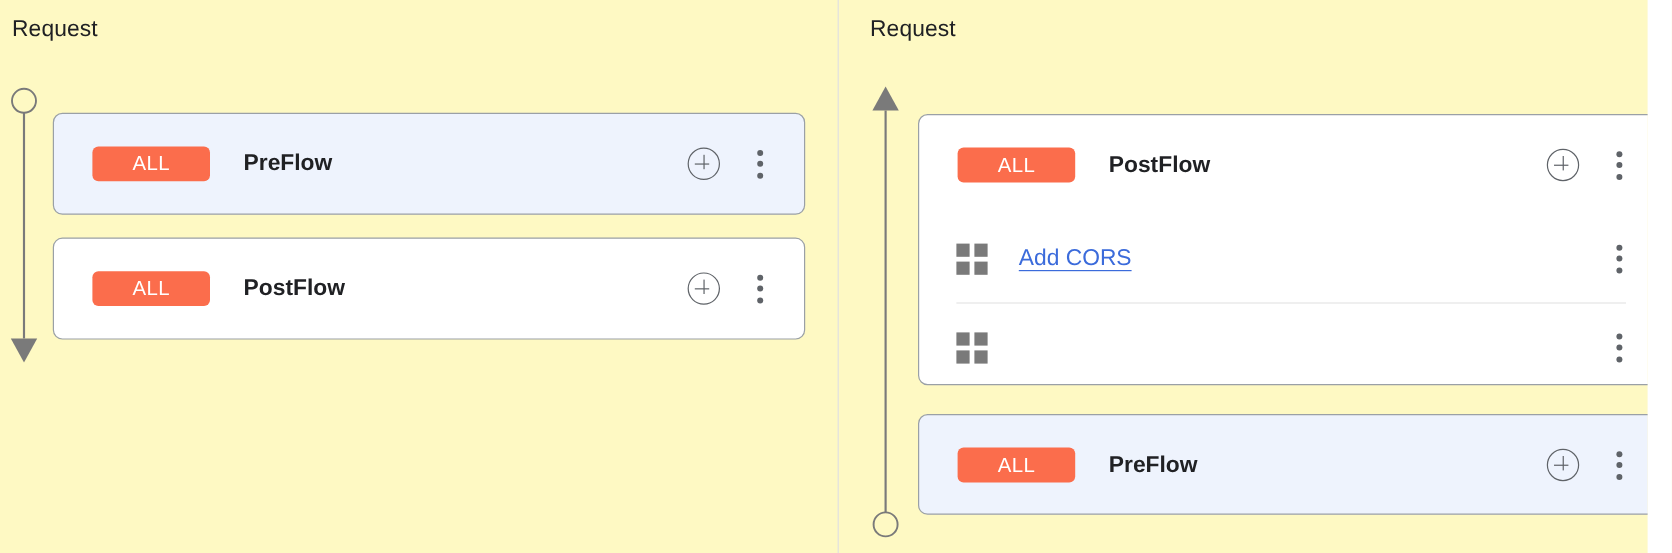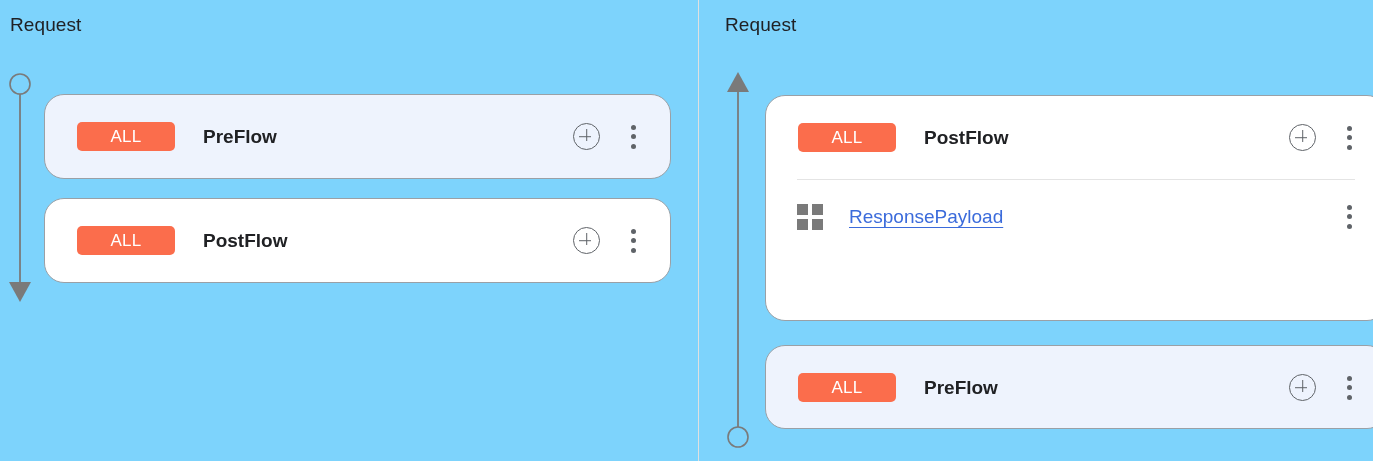--- a/index.html
+++ b/index.html
@@ -10,21 +10,21 @@
   body {
     font-family: "Liberation Sans", sans-serif;
     color: #202124;
     -webkit-font-smoothing: antialiased;
   }
   #root {
     position: relative;
     width: 1373px;
     height: 461px;
     overflow: hidden;
-    background: #7dd3fc;
+    background: #fef9c3;
     text-align: center;
   }
 
   
   .pane-divider {
     position: absolute;
     left: 698px;
     top: 0;
     width: 1px;
     height: 461px;
@@ -48,21 +48,21 @@
     position: absolute;
   }
   #arrow-request  { left: 4px;   top: 68px; }
   #arrow-response { left: 722px; top: 66px; }
 
   
   .card {
     position: absolute;
     box-sizing: border-box;
     border: 1px solid #9aa0a6;
-    border-radius: 20px;
+    border-radius: 8px;
     background: #ffffff;
   }
   .card.selected {
     background: #eef3fd;
   }
 
   
   #card-request-preflow  { left: 44px; top: 94px;  width: 627px; height: 85px; }
   #card-request-postflow { left: 44px; top: 198px; width: 627px; height: 85px; }
 
@@ -253,31 +253,46 @@
       <span class="row-actions">
         <span class="plus-icon"></span>
         <span class="kebab-icon">
           <i></i>
             <i></i>
             <i></i>
         </span>
       </span>
     </div>
 
-
-    <div class="row-divider"></div>
-
     <div class="card-row sub">
       <span class="grid-icon">
         <span style="background: rgb(122, 122, 122);"></span>
           <span style="background: rgb(122, 122, 122);"></span>
           <span style="background: rgb(122, 122, 122);"></span>
           <span style="background: rgb(122, 122, 122);"></span>
       </span>
-      <a class="policy-link" style="color: rgb(59, 107, 219);">ResponsePayload</a>
+      <a class="policy-link" style="color: rgb(59, 107, 219);">Add CORS</a>
+      <span class="row-actions">
+        <span class="kebab-icon">
+          <i></i>
+            <i></i>
+            <i></i>
+        </span>
+      </span>
+    </div>
+
+    <div class="row-divider"></div>
+
+    <div class="card-row sub">
+      <span class="grid-icon">
+        <span style="background: rgb(122, 122, 122);"></span>
+          <span style="background: rgb(122, 122, 122);"></span>
+          <span style="background: rgb(122, 122, 122);"></span>
+          <span style="background: rgb(122, 122, 122);"></span>
+      </span>
       <span class="row-actions">
         <span class="kebab-icon">
           <i></i>
             <i></i>
             <i></i>
         </span>
       </span>
     </div>
   </div>
 

